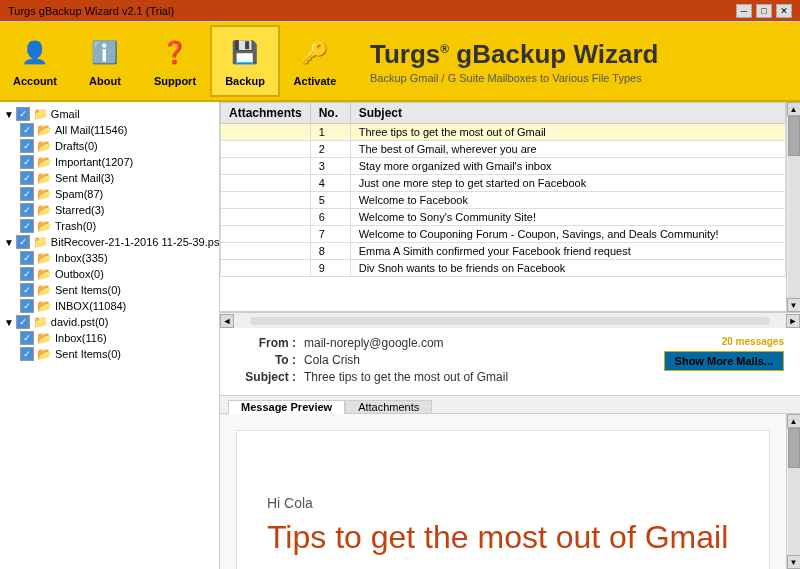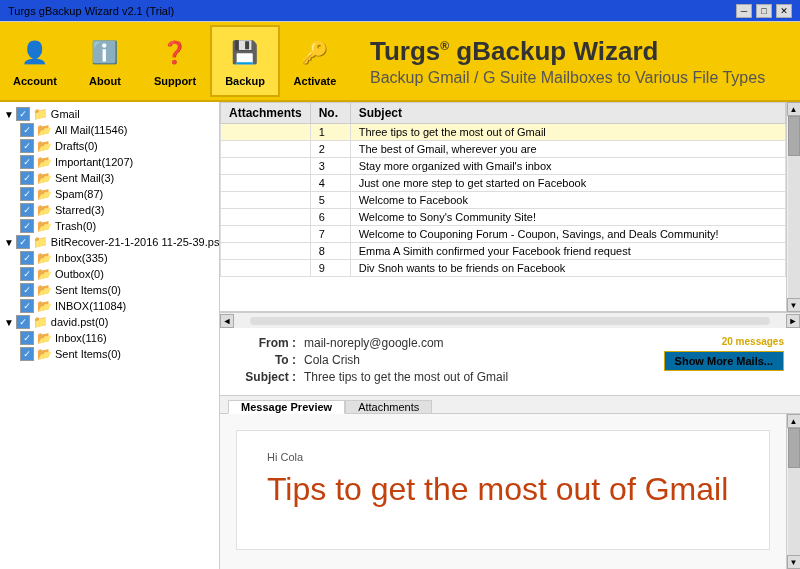--- a/index.html
+++ b/index.html
@@ -1,20 +1,20 @@
 <!DOCTYPE html>
 <html><head>
   <meta charset="utf-8">
   <style>
     * { box-sizing: border-box; margin: 0; padding: 0; }
     body { font-family: Arial, sans-serif; font-size: 12px; background: #f0f0f0; width: 800px; height: 569px; overflow: hidden; }
 
     
     .title-bar {
-      background: #1d4ed8;
+      background: #c2410c;
       height: 22px;
       display: flex;
       align-items: center;
       justify-content: space-between;
       padding: 0 8px;
       font-size: 11px;
       border-bottom: 1px solid #ccc;
     }
     .title-bar-controls { display: flex; gap: 4px; }
     .title-bar-btn {
@@ -69,21 +69,21 @@
     }
     .toolbar-brand {
       display: flex;
       flex-direction: column;
     }
     .brand-title {
       font-size: 26px;
       font-weight: bold;
       color: #333;
     }
-    .brand-subtitle { font-size: 16px; color: #555; margin-top: 2px; }
+    .brand-subtitle { font-size: 11px; color: #555; margin-top: 2px; }
 
     
     .main-area {
       display: flex;
       height: calc(569px - 22px - 80px);
     }
 
     
     .sidebar {
       width: 220px;
@@ -241,21 +241,21 @@
       padding: 0;
       position: relative;
     }
     .preview-inner {
       background: #fff;
       margin: 16px;
       padding: 20px 30px;
       min-height: 120px;
       border: 1px solid #e0e0e0;
     }
-    .preview-hi { font-size: 11px; color: #555; margin-bottom: 8px; }
+    .preview-hi { font-size: 14px; color: #555; margin-bottom: 8px; margin-top: 44px; }
     .preview-heading { font-size: 32px; color: #c2410c; font-weight: normal; }
 
     
     .vscrollbar {
       width: 14px;
       background: #f0f0f0;
       border-left: 1px solid #ccc;
       display: flex;
       flex-direction: column;
       align-items: center;

